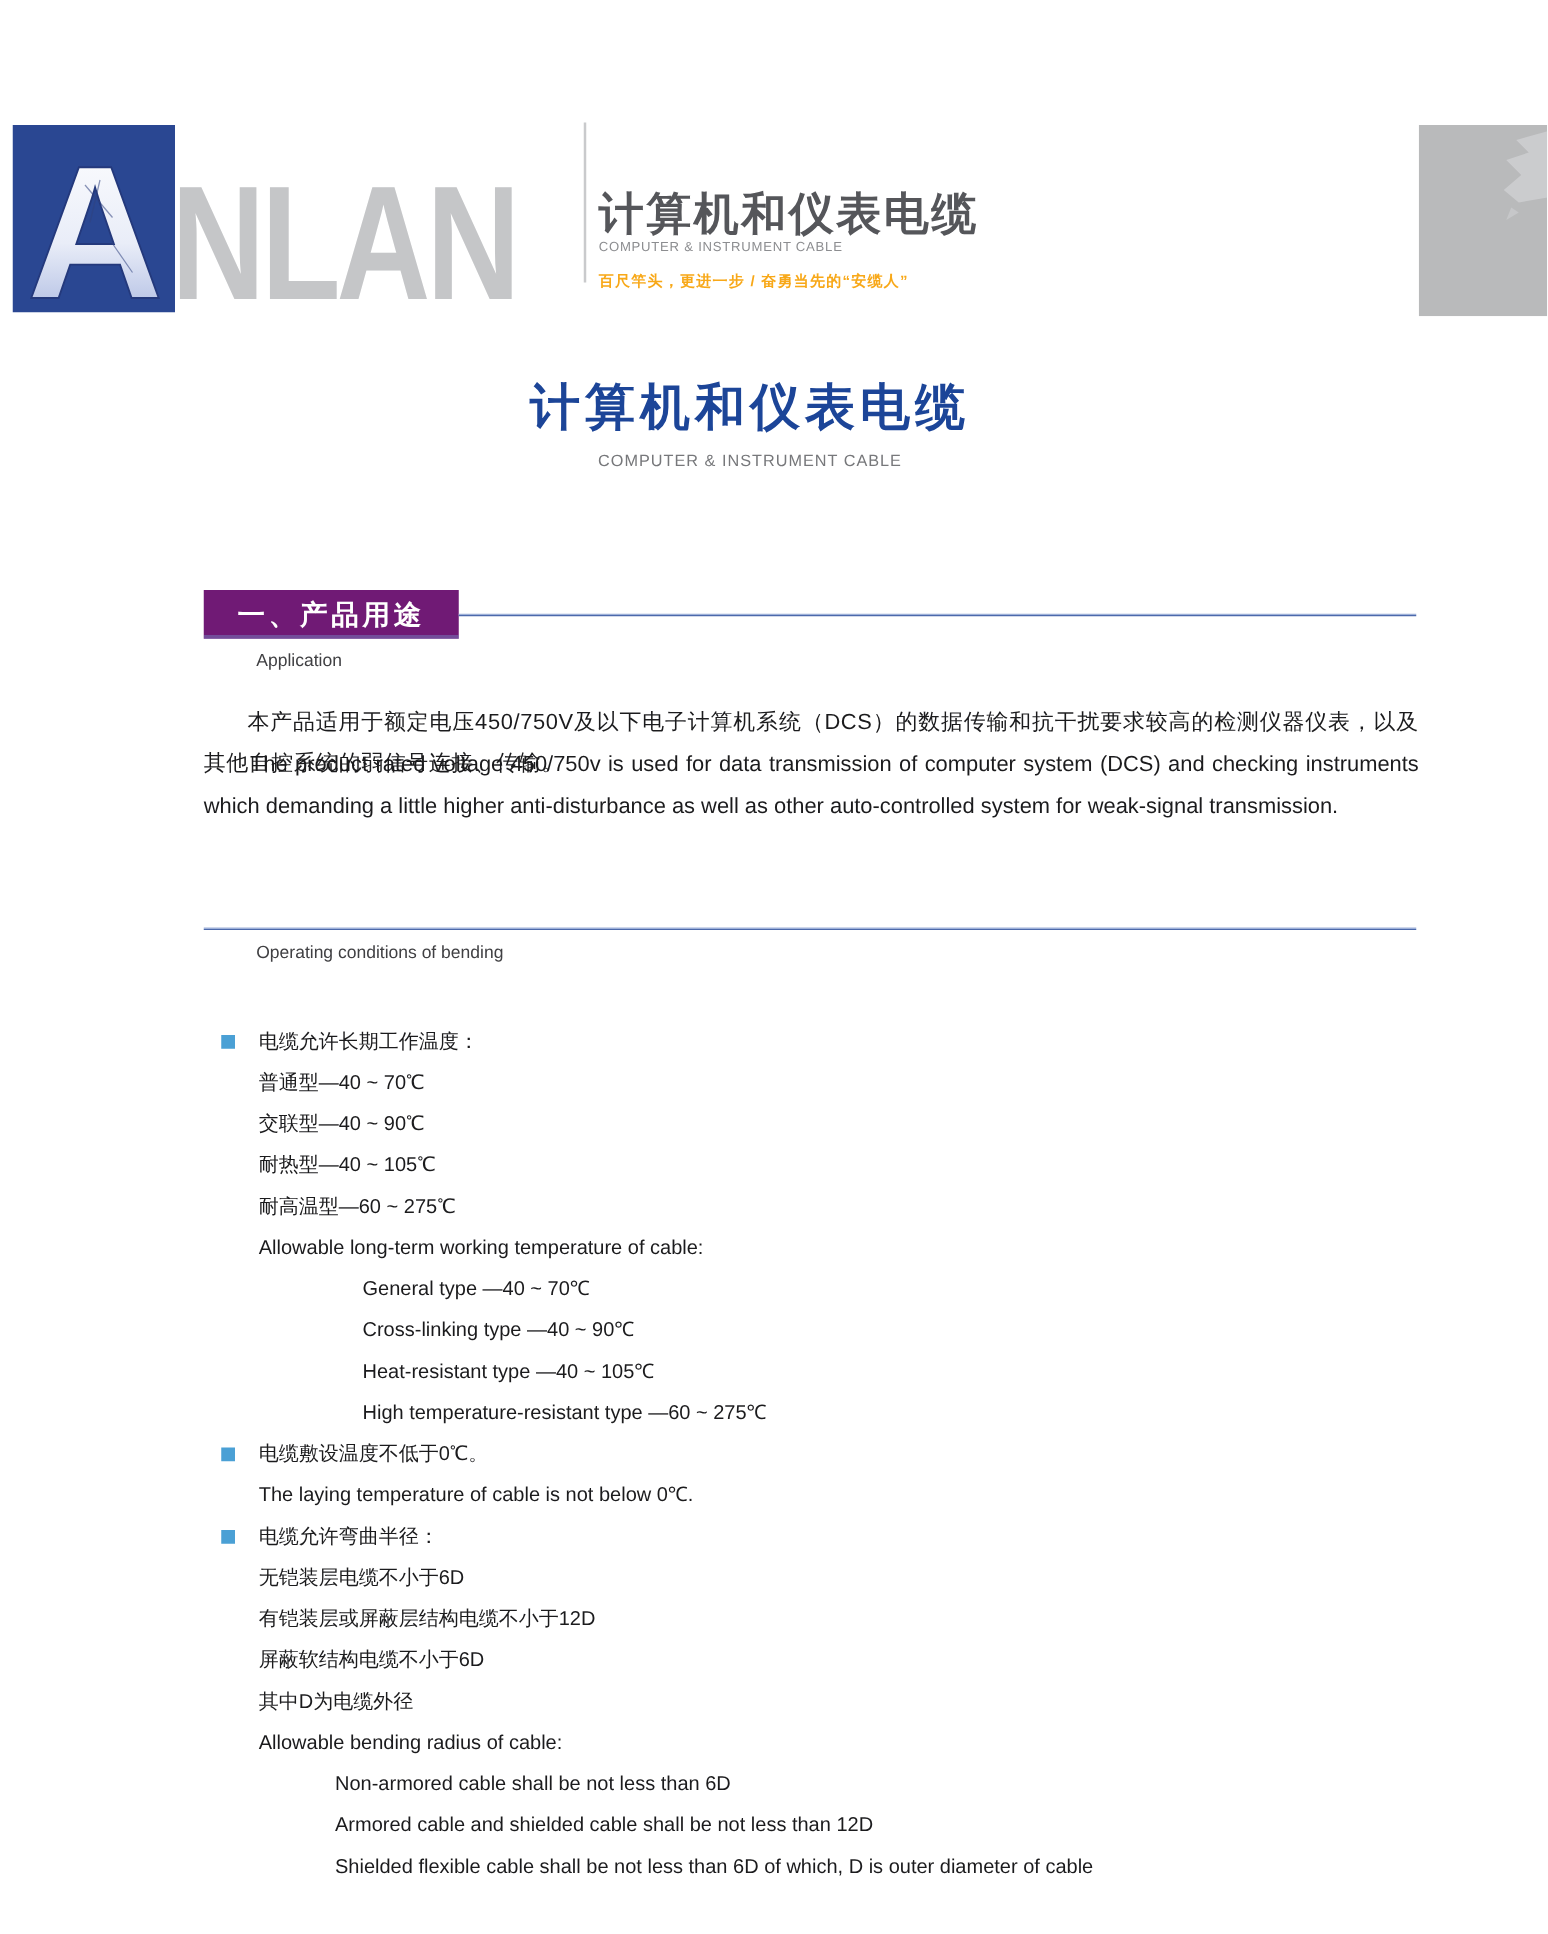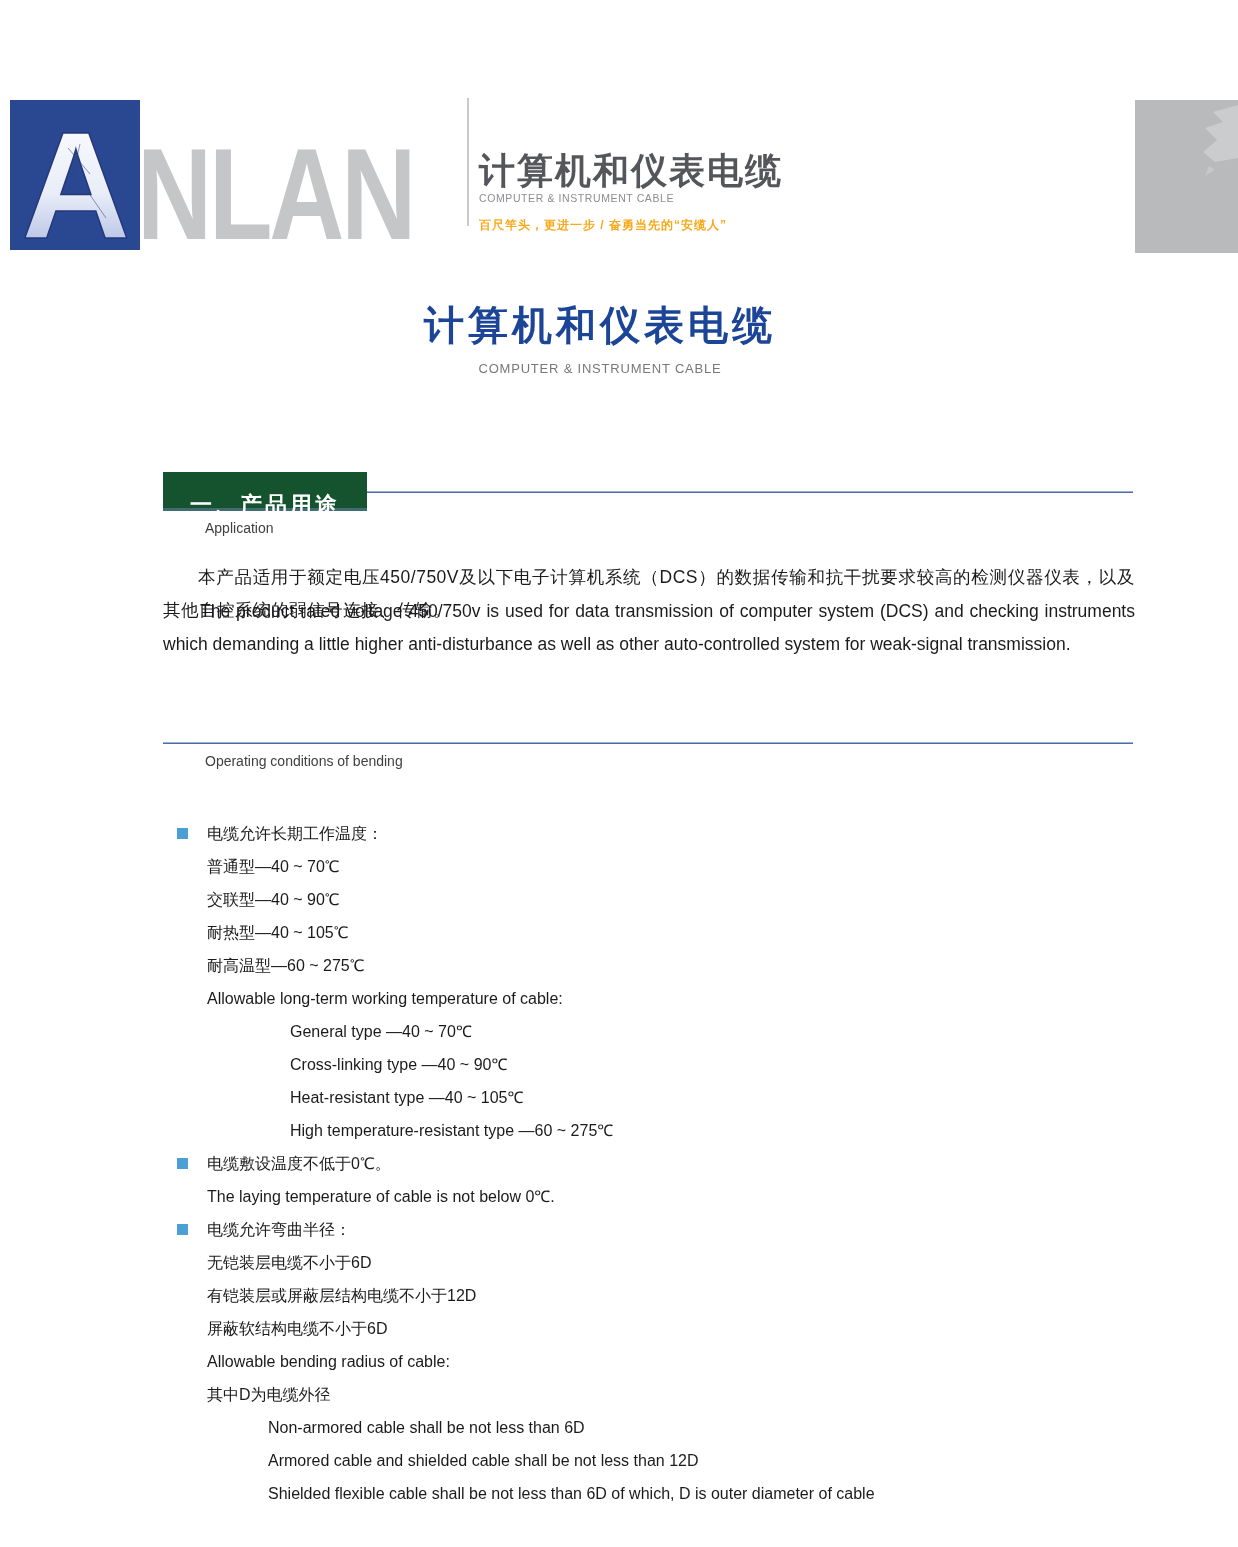--- a/index.html
+++ b/index.html
@@ -20,22 +20,22 @@
   .corner-photo { position:absolute; left:1135px; top:100px; width:103px; height:153px; }
 
   
   .title-wrap { position:absolute; left:0; top:298px; width:1200px; text-align:center; }
   .title-zh { font-size:40px; font-weight:bold; color:#1c4598; letter-spacing:4px; }
   .title-en { font-size:13px; color:#77787b; letter-spacing:.8px; margin-top:8px; }
 
   
   .sect { position:absolute; left:163px; width:970px; }
   .sect-row { display:flex; align-items:center; }
-  .sect-box { background:#14532d; color:#ffffff; font-size:22px; font-weight:bold;
-              letter-spacing:3px; height:39px; line-height:39px; padding:13px 27px;
+  .sect-box { background:#701a75; color:#ffffff; font-size:22px; font-weight:bold;
+              letter-spacing:3px; height:39px; line-height:39px; padding:0 27px;
               box-shadow:inset 0 -3px 0 rgba(120,140,200,.45); white-space:nowrap; }
   .sect-rule { flex:1; height:2px; background:linear-gradient(#9db0d8 0 50%, #4c69ab 50% 100%); }
   .sect-sub { font-size:14px; color:#404043; margin:9px 0 0 42px; }
 
   
   .para { position:absolute; left:163px; width:972px; font-size:17.5px; line-height:33px;
           color:#1b1b1d; text-align:justify; }
   .para-zh { text-indent:35px; letter-spacing:.5px; }
   .para-en { text-indent:37px; }
 
@@ -131,20 +131,20 @@
       <span>电缆敷设温度不低于0℃。</span>
     </div>
     <div class="cline ind-a"><span>The laying temperature of cable is not below 0℃.</span></div>
     <div class="cline ind-a">
       <span class="sq"></span>
       <span>电缆允许弯曲半径：</span>
     </div>
     <div class="cline ind-a"><span>无铠装层电缆不小于6D</span></div>
     <div class="cline ind-a"><span>有铠装层或屏蔽层结构电缆不小于12D</span></div>
     <div class="cline ind-a"><span>屏蔽软结构电缆不小于6D</span></div>
+    <div class="cline ind-a"><span>其中D为电缆外径</span></div>
     <div class="cline ind-a"><span>Allowable bending radius of cable:</span></div>
-    <div class="cline ind-a"><span>其中D为电缆外径</span></div>
     <div class="cline ind-c"><span>Non-armored cable shall be not less than 6D</span></div>
     <div class="cline ind-c"><span>Armored cable and shielded cable shall be not less than 12D</span></div>
     <div class="cline ind-c"><span>Shielded flexible cable shall be not less than 6D of which, D is outer diameter of cable</span></div>
   </div>
 
 </div>
 
 </body></html>

